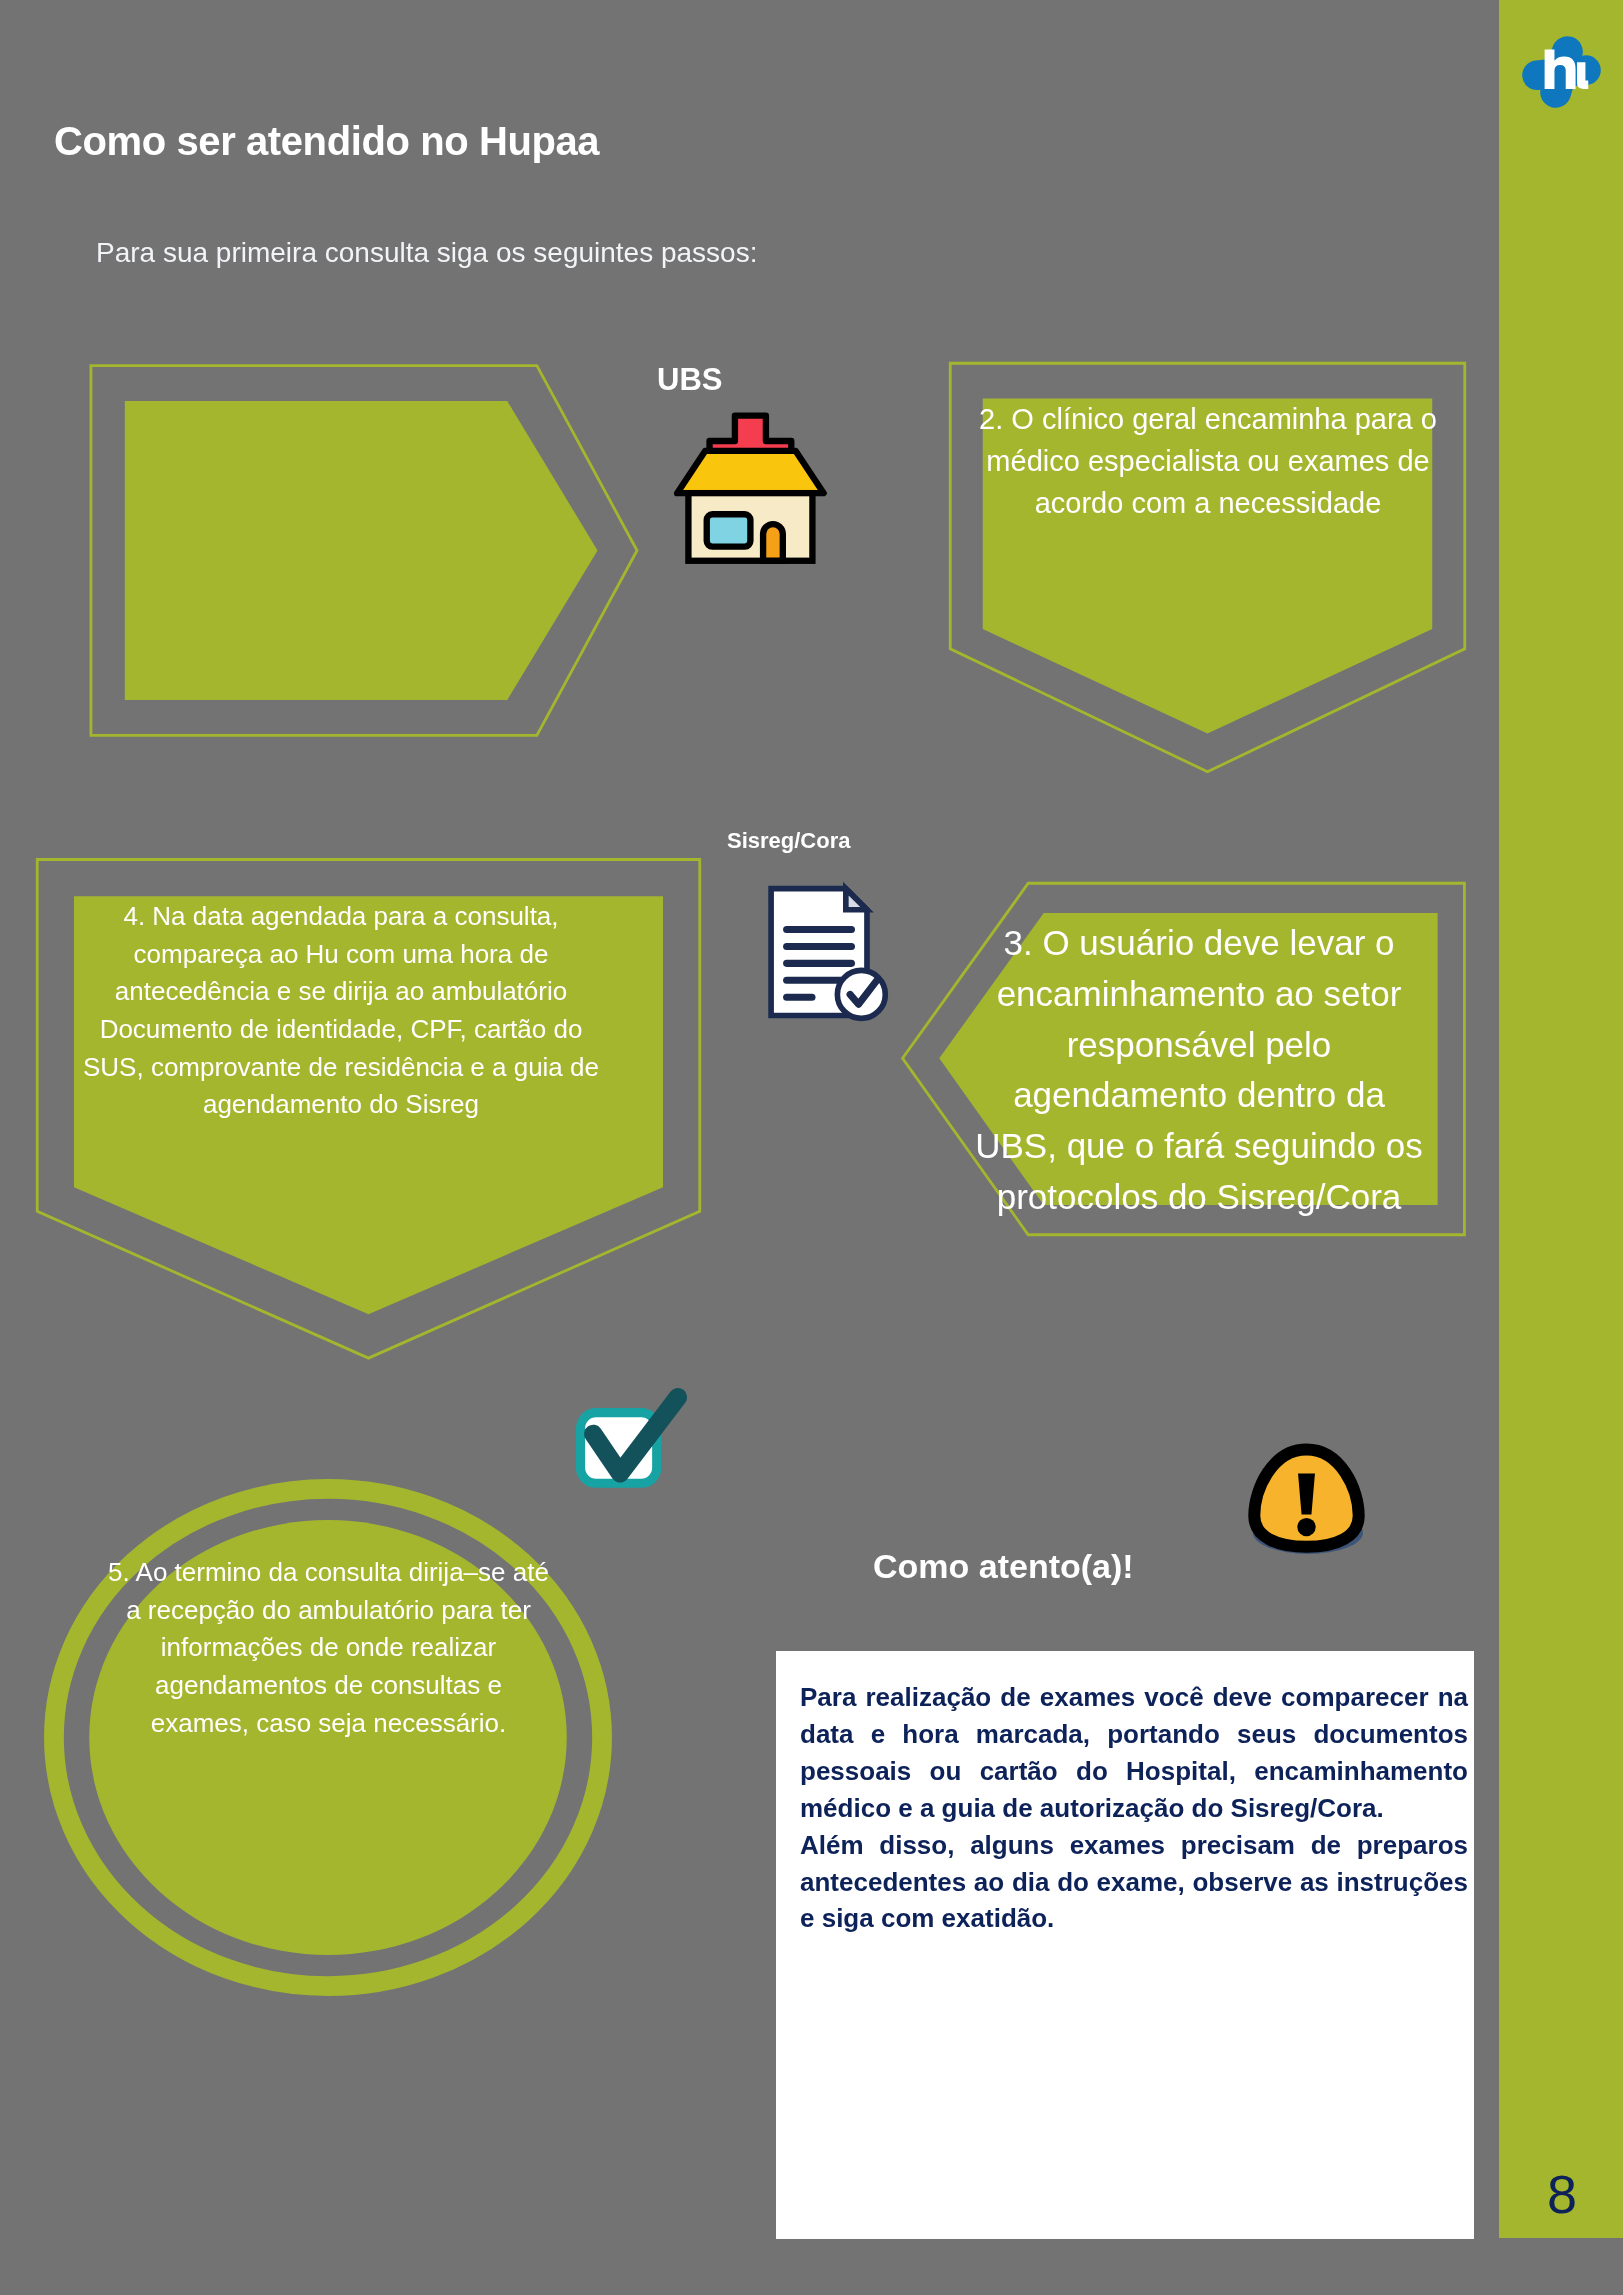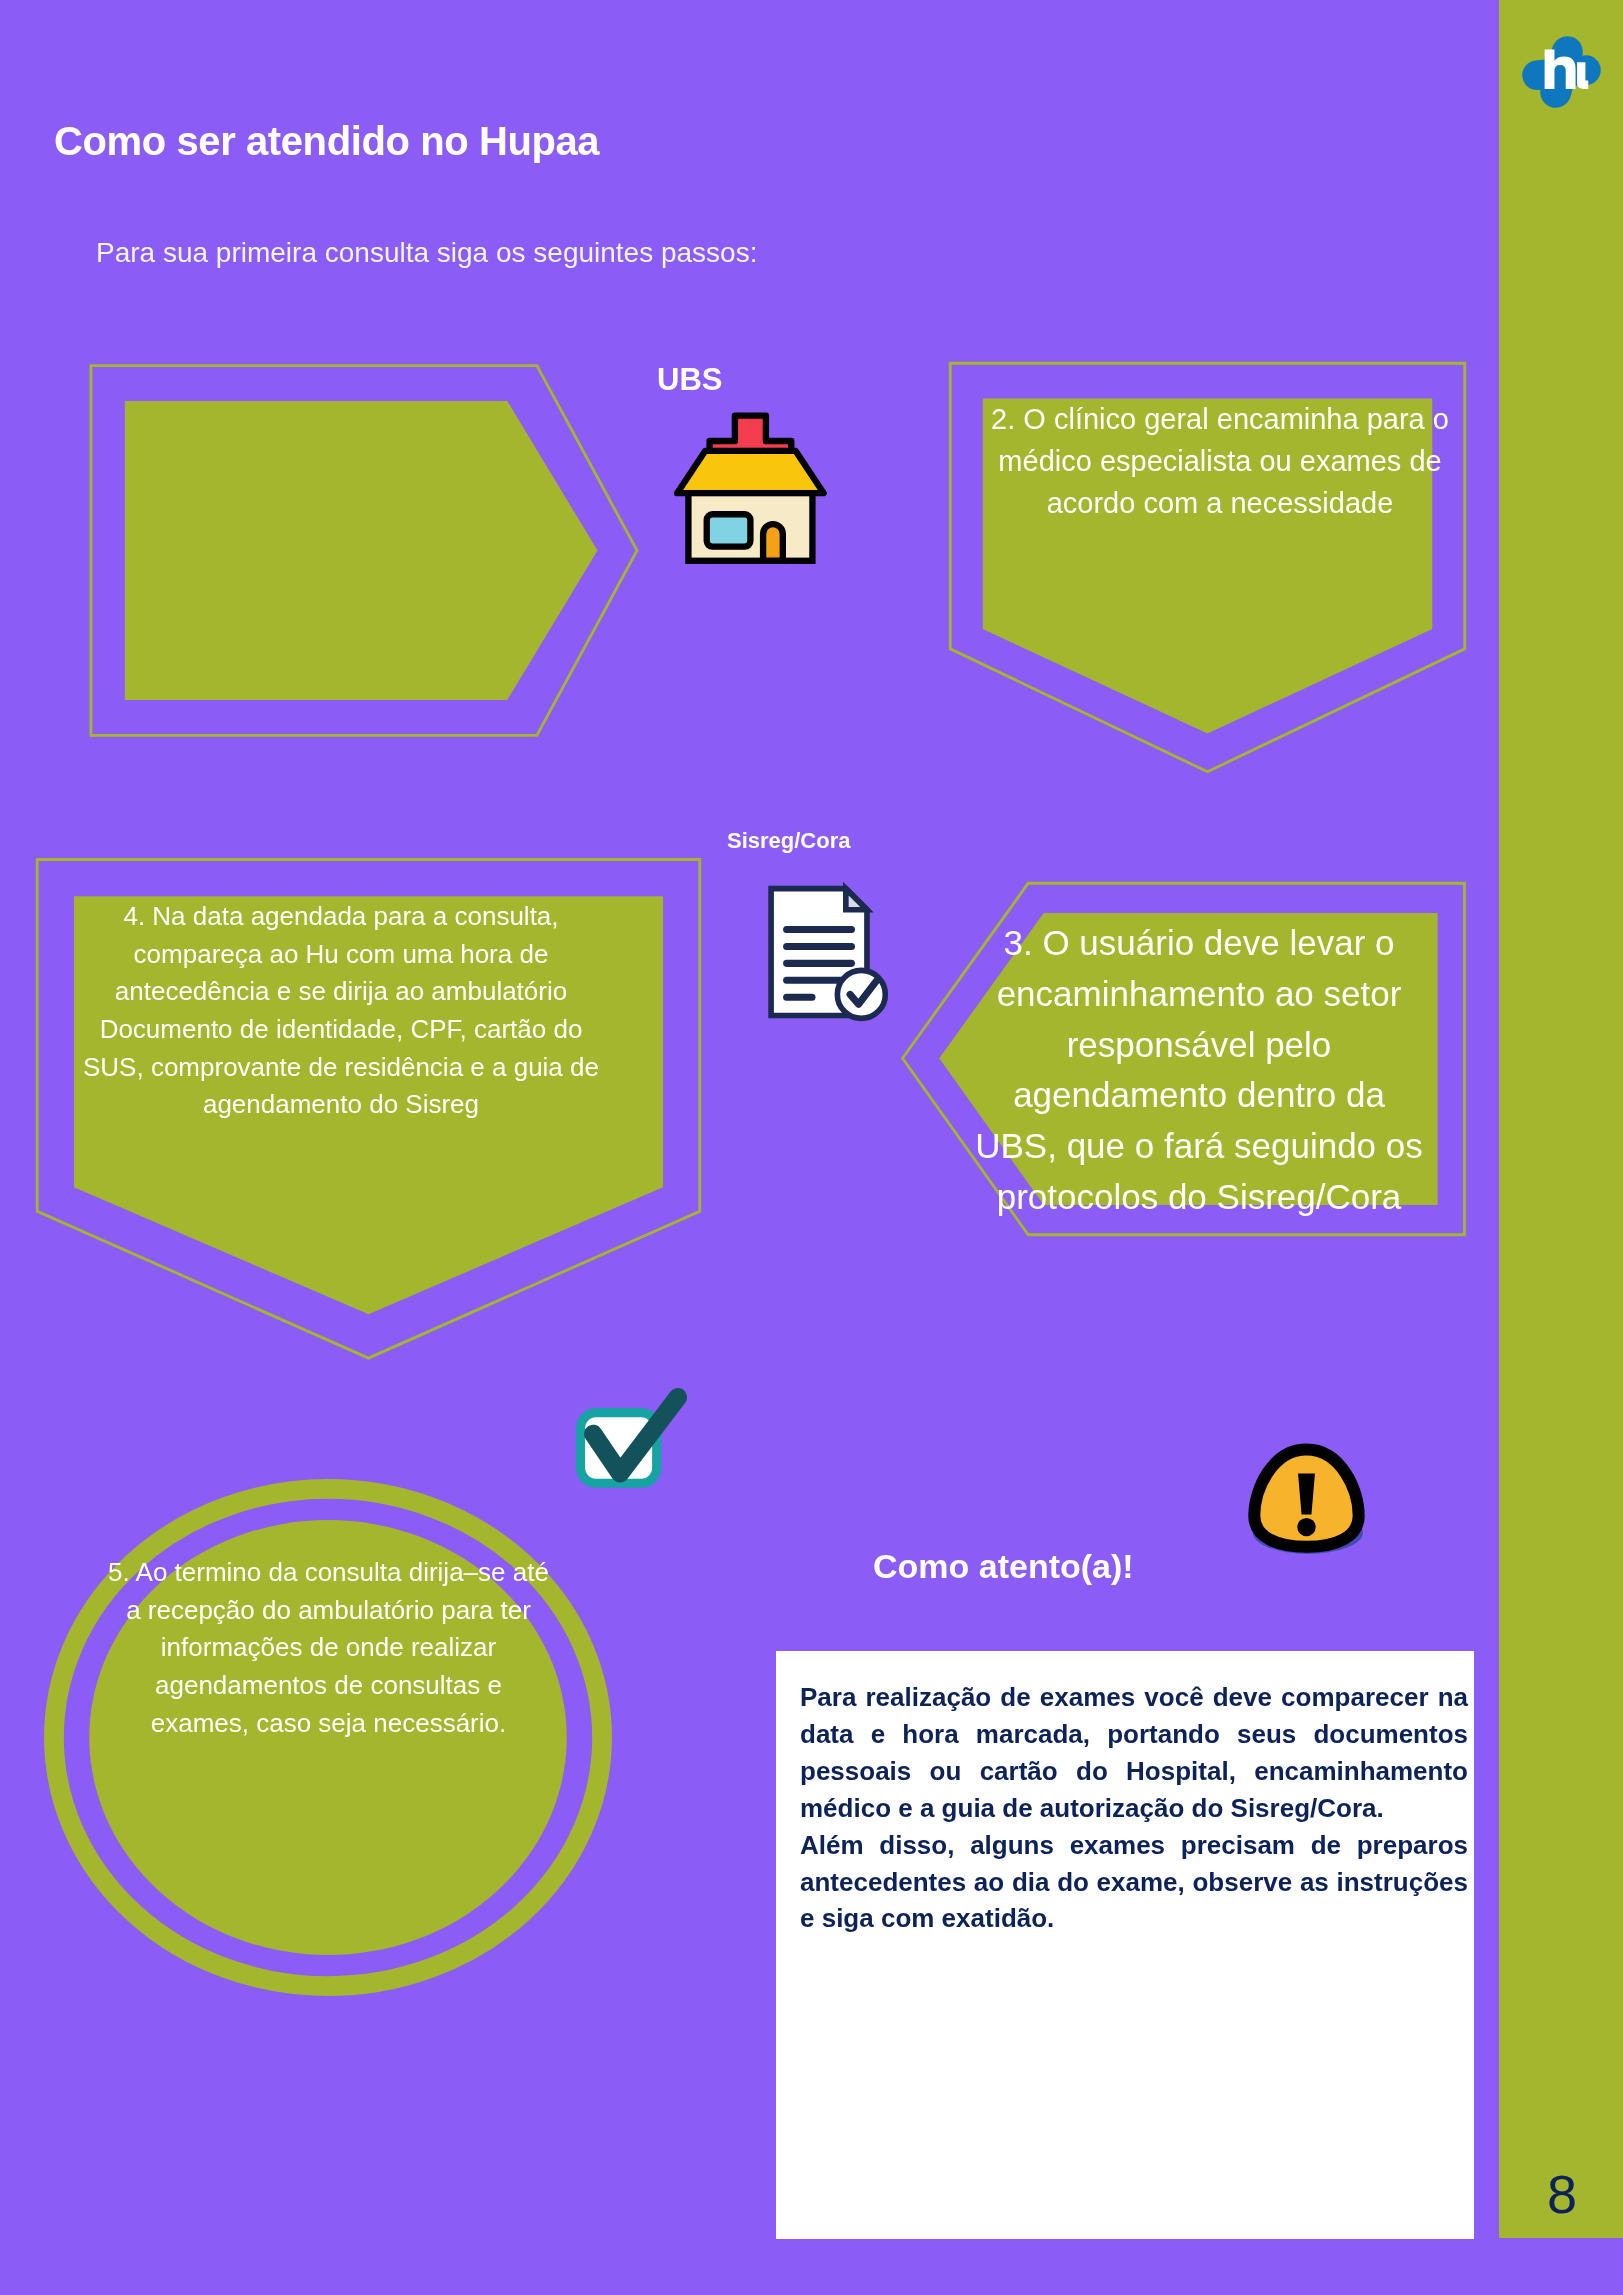--- a/index.html
+++ b/index.html
@@ -7,21 +7,21 @@
   html,body { background:#0a1e4e; }
   body {
     width:1623px; height:2295px;
     position:relative;
     background:#05204f;
     font-family:"Liberation Sans", sans-serif;
     overflow:hidden;
   }
   .page {
     position:absolute; inset:0;
-    background:#8b5cf6;
+    background:#737373;
   }
 
   
   .sidebar {
     position:absolute;
     left:1499px; top:0; width:124px; height:2238px;
     background:#a4b62e;
   }
   .logo {
     position:absolute; left:1519px; top:34px;
@@ -134,21 +134,21 @@
       <path d="M140 214 v-38 a14 14 0 0 1 28 0 v38 z" fill="#f5a118" stroke="#000" stroke-width="9"></path>
     </svg>
   </div>
 
   <div class="shape" style="left:946px; top:359px;">
     <svg width="523" height="417" viewBox="0 0 740 590">
       <polygon points="6,6 734,6 734,410 370,584 6,410" fill="none" stroke="#a4b62e" stroke-width="4"></polygon>
       <polygon points="52,56 688,56 688,382 370,530 52,382" fill="#a4b62e"></polygon>
     </svg>
   </div>
-  <div class="step-text" style="left:975px; top:398px; width:466px; font-size:29px;margin-left:12px;">2. O clínico geral encaminha para o médico especialista ou exames de acordo com a necessidade</div>
+  <div class="step-text" style="left:975px; top:398px; width:466px; font-size:29px;">2. O clínico geral encaminha para o médico especialista ou exames de acordo com a necessidade</div>
 
   <div class="icon-label" style="left:727px; top:828px; width:205px; font-size:22px;">Sisreg/Cora</div>
   <div class="shape" style="left:757px; top:883px;">
     <svg width="141" height="141" viewBox="0 0 200 200">
       <path d="M20 8 H126 L156 38 V188 H20 Z" fill="#ffffff" stroke="#1b2a4e" stroke-width="8"></path>
       <path d="M126 8 V38 H156 Z" fill="#d6dbe6" stroke="#1b2a4e" stroke-width="8"></path>
       <g stroke="#1b2a4e" stroke-width="10" stroke-linecap="round">
         <line x1="42" y1="66" x2="134" y2="66"></line>
         <line x1="42" y1="90" x2="134" y2="90"></line>
         <line x1="42" y1="114" x2="134" y2="114"></line>

